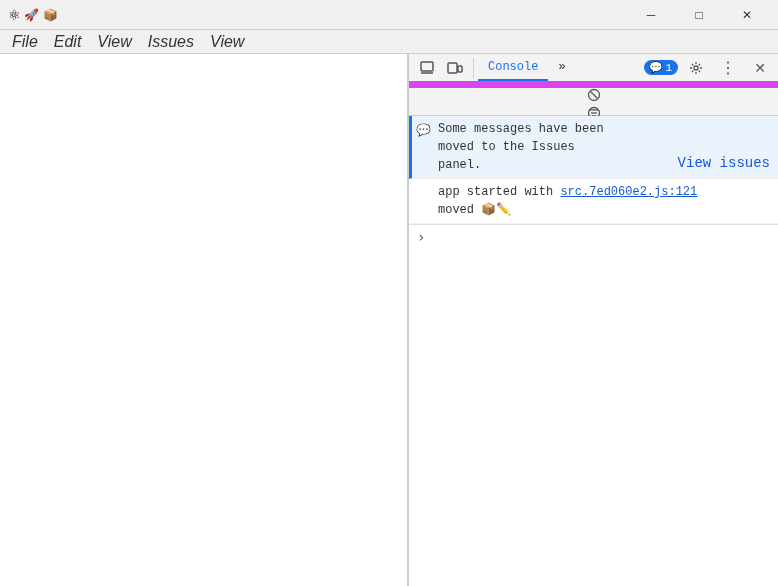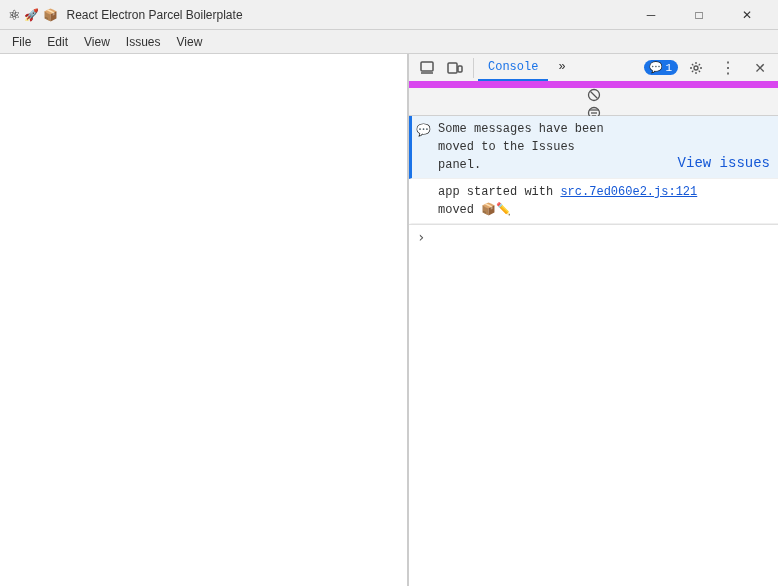--- a/index.html
+++ b/index.html
@@ -53,25 +53,25 @@
     .menu-bar {
       background: #f0f0f0;
       height: 24px;
       display: flex;
       align-items: center;
       padding: 0 4px;
       border-bottom: 1px solid #d0d0d0;
     }
     .menu-item {
       padding: 2px 8px;
-      font-size: 12px;
+      font-size: 16px;
       color: #333;
       cursor: pointer;
       height: 100%;
-      display: flex; align-items: center;
+      display: flex; align-items: center; font-style: italic;
     }
 
     
     .main-content {
       display: flex;
       flex: 1;
       overflow: hidden;
     }
 
     
@@ -232,21 +232,20 @@
   </style>
 </head>
 <body>
 
 <div class="title-bar">
   <div class="title-bar-icon">
     <span style="font-size:14px;">⚛</span>
     <span style="font-size:12px;">🚀</span>
     <span style="font-size:12px;">📦</span>
   </div>
-  <span class="title-bar-title">React Electron Parcel Boilerplate</span>
   <div class="title-bar-controls">
     <button class="title-btn">─</button>
     <button class="title-btn">□</button>
     <button class="title-btn close">✕</button>
   </div>
 </div>
 
 <div class="menu-bar">
   <div class="menu-item">File</div>
   <div class="menu-item">Edit</div>

